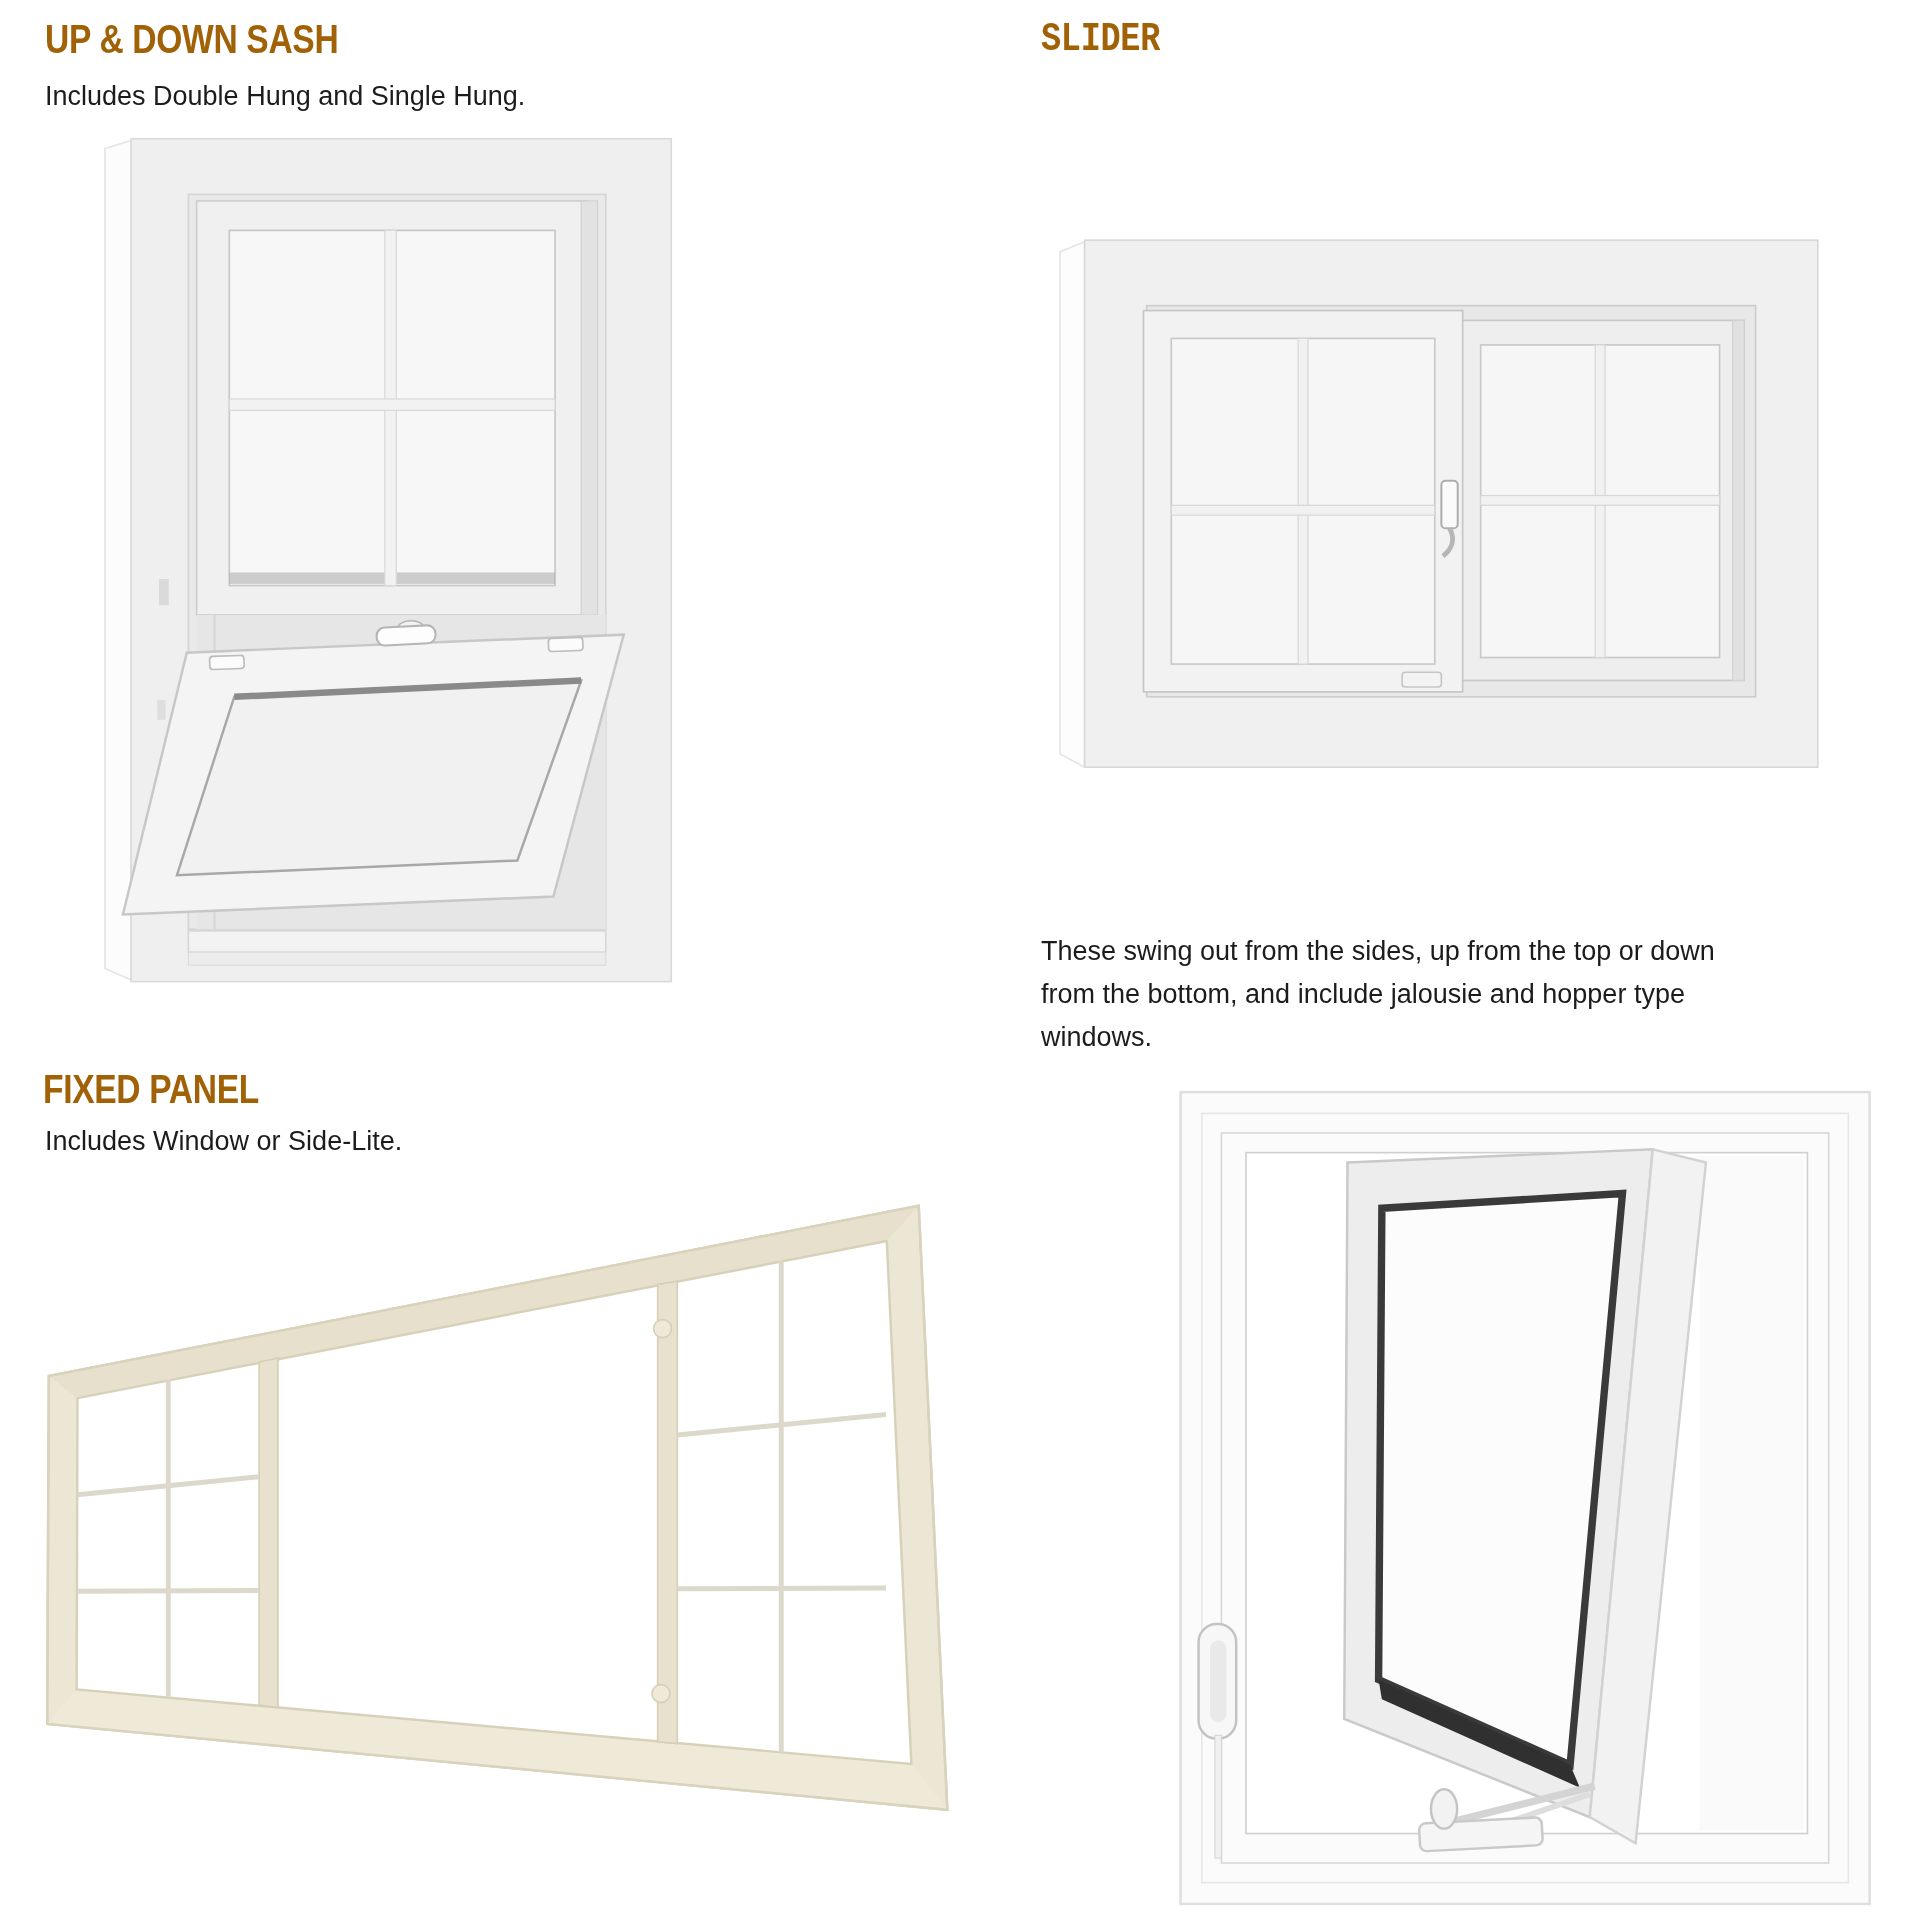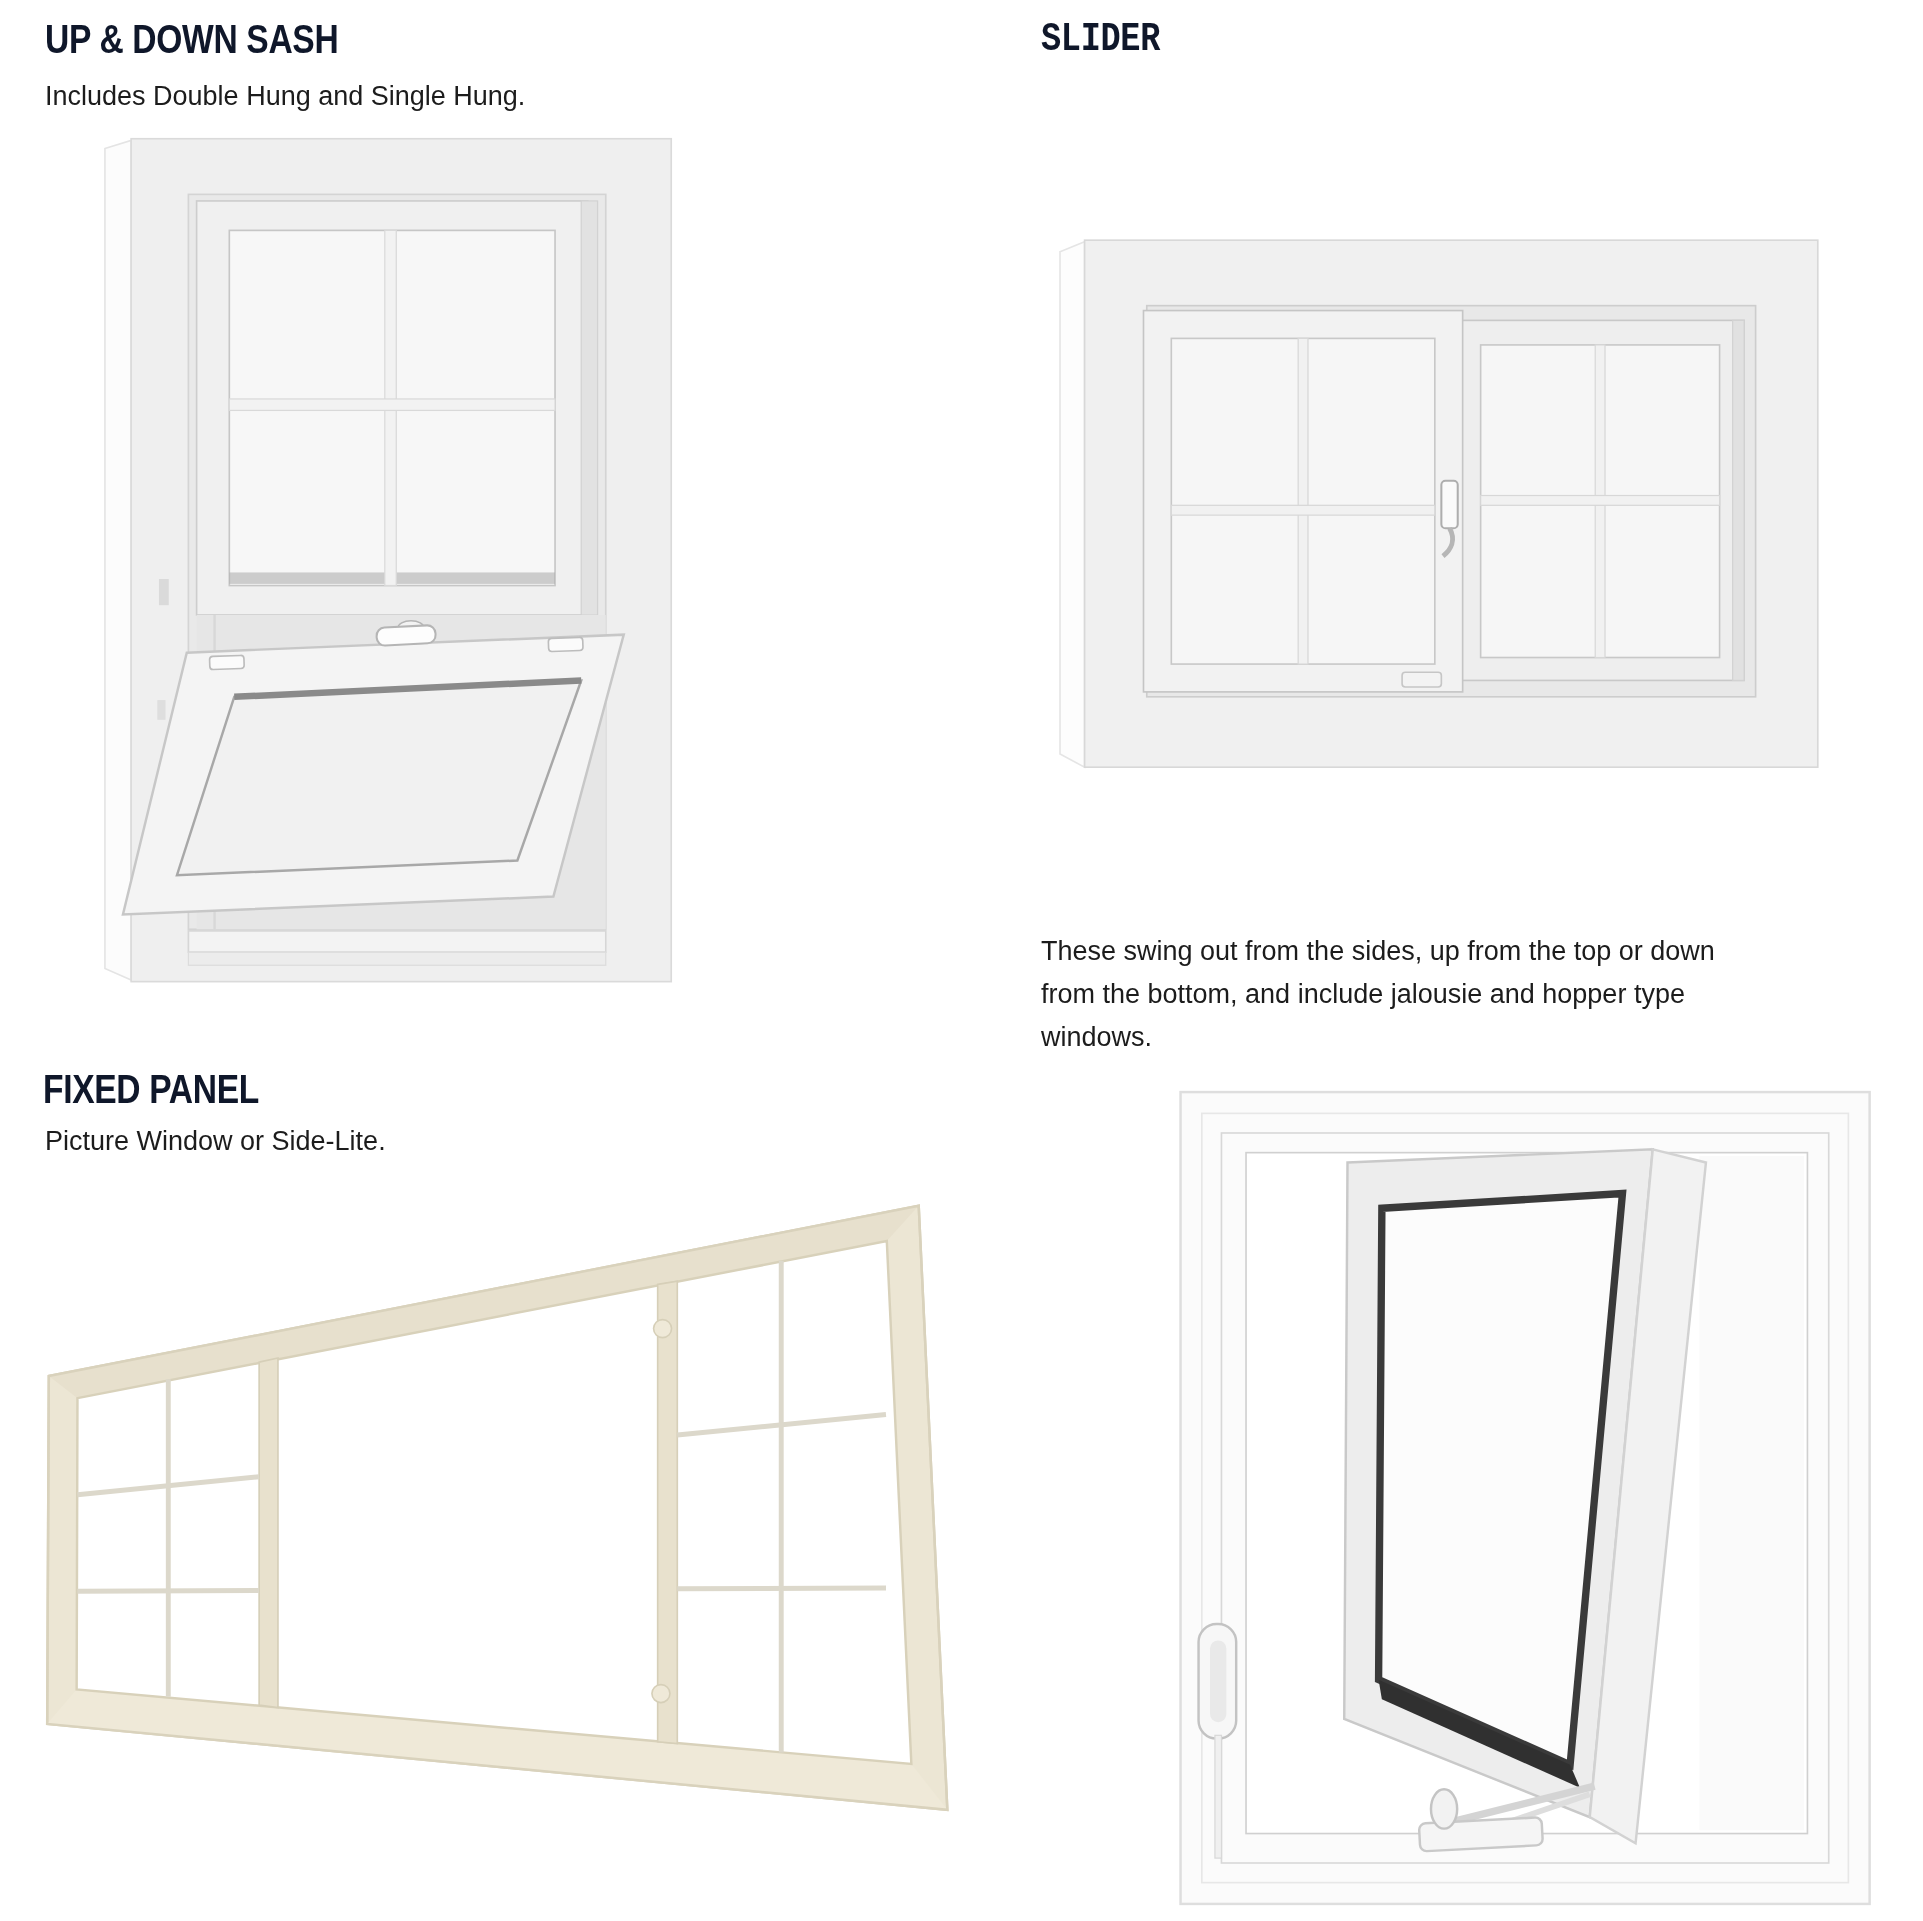--- a/index.html
+++ b/index.html
@@ -10,21 +10,21 @@
     background:#ffffff;
     overflow:hidden;
     font-family:"Liberation Sans", sans-serif;
     color:#1c1c1c;
   }
   .sec-title {
     position:absolute;
     font-weight:bold;
     font-size:40px;
     line-height:47px;
-    color:#0f172a;
+    color:#a16207;
     white-space:nowrap;
     text-align:center;
   }
   .sec-title .cond {
     display:inline-block;
     transform:scaleX(0.84);
     transform-origin:0 50%;
     letter-spacing:-0.4px;
   }
   .sec-desc {
@@ -141,21 +141,21 @@
       <g>
         <line x1="338" y1="914" x2="514" y2="870" stroke="#d4d4d4" stroke-width="9"></line>
         <line x1="368" y1="928" x2="508" y2="880" stroke="#dddddd" stroke-width="7"></line>
         <rect x="300" y="912" width="150" height="34" rx="8" fill="#f5f5f5" stroke="#c9c9c9" stroke-width="3" transform="rotate(-3 375 929)"></rect>
         <ellipse cx="330" cy="898" rx="16" ry="24" fill="#f2f2f2" stroke="#c4c4c4" stroke-width="3"></ellipse>
       </g>
     </svg>
   </div>
 
   <h2 class="sec-title" style="left:43px; top:1066px;"><span class="cond">FIXED PANEL</span></h2>
-  <p class="sec-desc" style="left:45px; top:1120px; width:900px;">Picture Window or Side-Lite.</p>
+  <p class="sec-desc" style="left:45px; top:1120px; width:900px;">Includes Window or Side-Lite.</p>
 
   <div class="img-wrap" style="left:39px; top:1196px; width:937px; height:667px;">
     <svg viewBox="0 0 1145 815">
 
       <polygon points="12,220 1075,12 1110,750 10,645" fill="#ece6d4" stroke="#d9d2bc" stroke-width="3"></polygon>
       <polygon points="46,603 1066,694 1110,750 10,645" fill="#efe9d8"></polygon>
       <polygon points="12,220 1075,12 1036,55 47,247" fill="#e7e0cd"></polygon>
 
       <polygon points="47,247 1036,55 1066,694 46,603" fill="#ffffff" stroke="#d8d1ba" stroke-width="3"></polygon>
 

